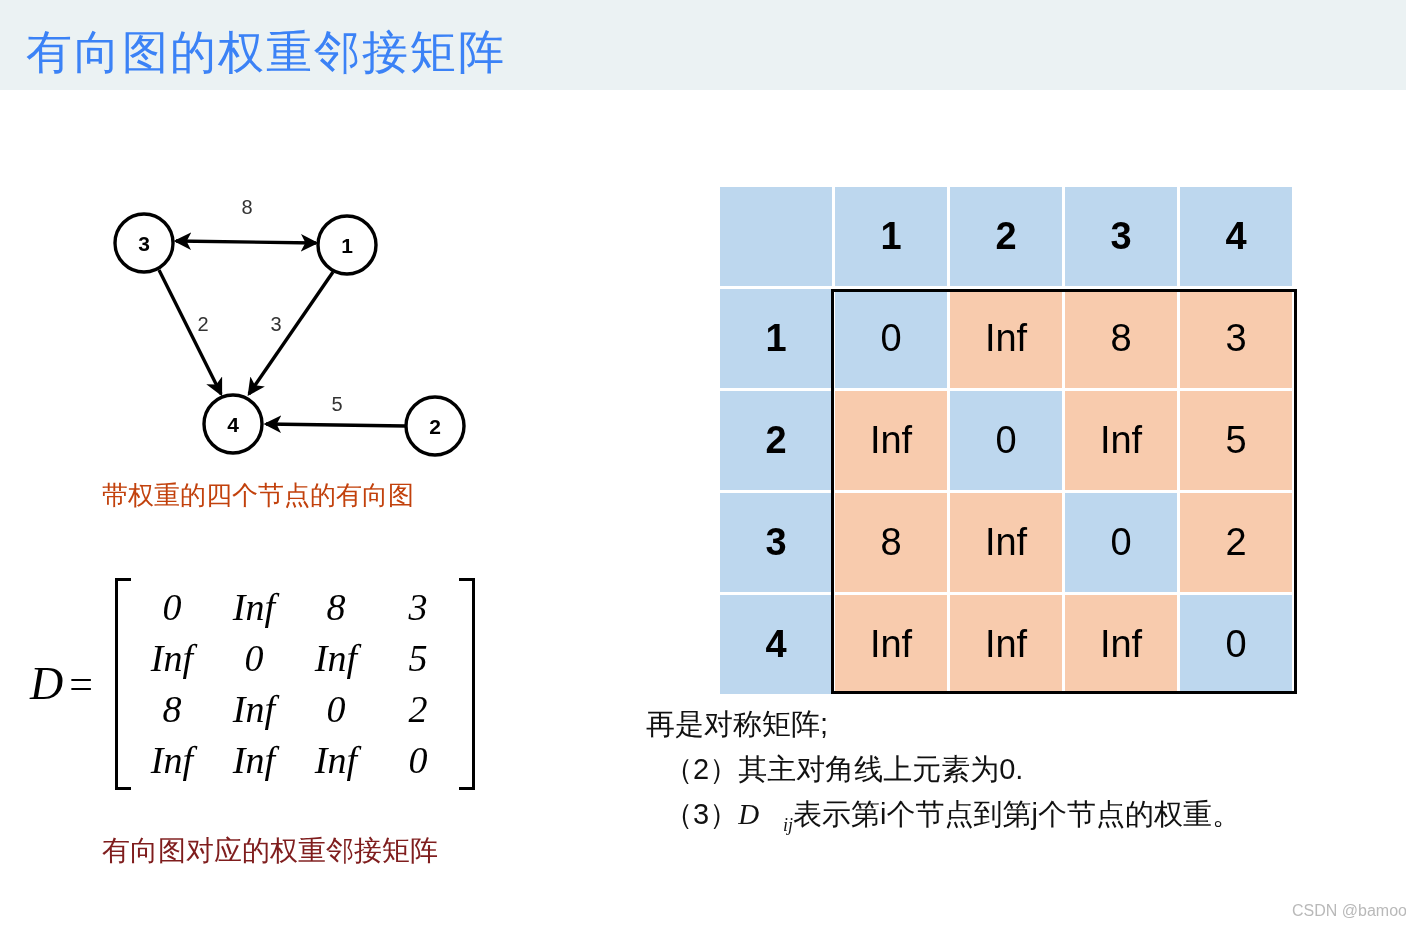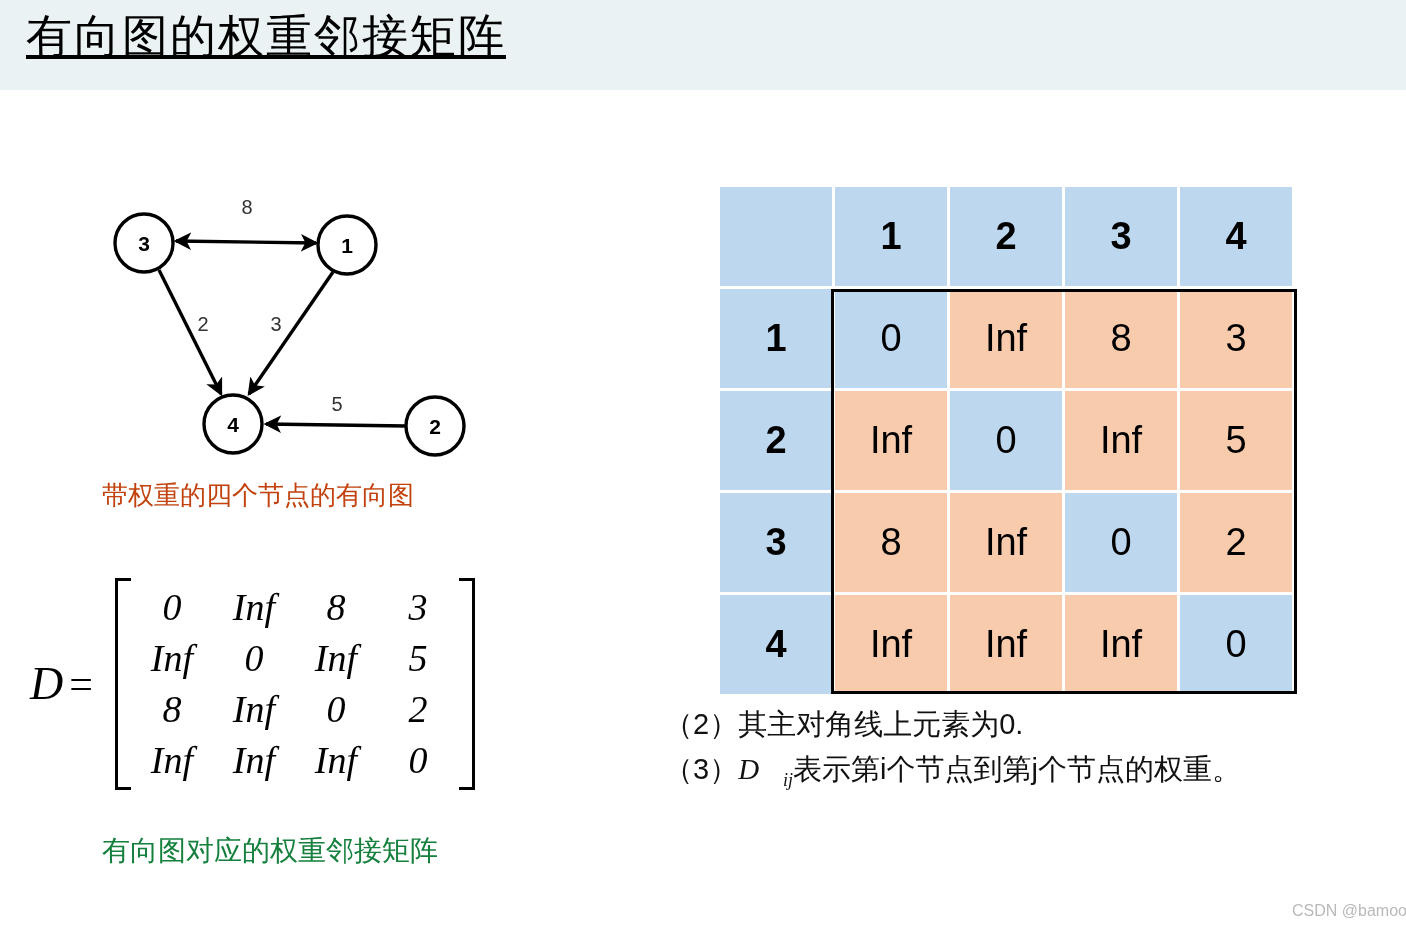--- a/index.html
+++ b/index.html
@@ -17,28 +17,27 @@
 
   
   #header-band {
     position: absolute;
     left: 0; top: 0;
     width: 1406px; height: 90px;
     background: #ebf2f3;
   }
   #page-title {
     position: absolute;
-    left: 26px; top: 4px;
+    left: 26px; top: 20px;
     font-family: "Liberation Serif", "DejaVu Serif", serif;
     font-size: 46px;
     line-height: 66px;
-    color: #000000;
+    color: #3b82f6;
     letter-spacing: 2px;
     white-space: nowrap;
-    text-decoration: underline;
   }
 
   
   #graph-figure {
     position: absolute;
     left: 70px; top: 175px;
     width: 470px; height: 300px;
   }
   #graph-caption {
     position: absolute;
@@ -95,21 +94,21 @@
     text-align: center;
     padding: 2px 13px;
     line-height: 47px;
     min-width: 56px;
   }
   #matrix-caption {
     position: absolute;
     left: 102px; top: 832px;
     width: 500px;
     font-size: 28px;
-    color: #15803d;
+    color: #7f1d1d;
     white-space: nowrap;
   }
 
   
   #adj-table-wrap {
     position: absolute;
     left: 717px; top: 184px;
   }
   table#adj-table {
     border-collapse: separate;
@@ -302,17 +301,18 @@
         <td class="cell-orange">Inf</td>
         <td class="cell-orange">Inf</td>
         <td class="cell-blue">0</td>
       </tr>
     </tbody>
   </table>
 </div>
 <div id="adj-outline"></div>
 
 <div id="conclusion">
+  <div class="ln">再是对称矩阵;</div>
   <div class="ln indent">（2）其主对角线上元素为0.</div>
   <div class="ln indent"><span>（3）</span><span class="dij"><span>D</span><sub>ij</sub></span><span>表示第i个节点到第j个节点的权重。</span></div>
 </div>
 
 <div id="watermark">CSDN @bamoom</div>
 
 </body></html>

